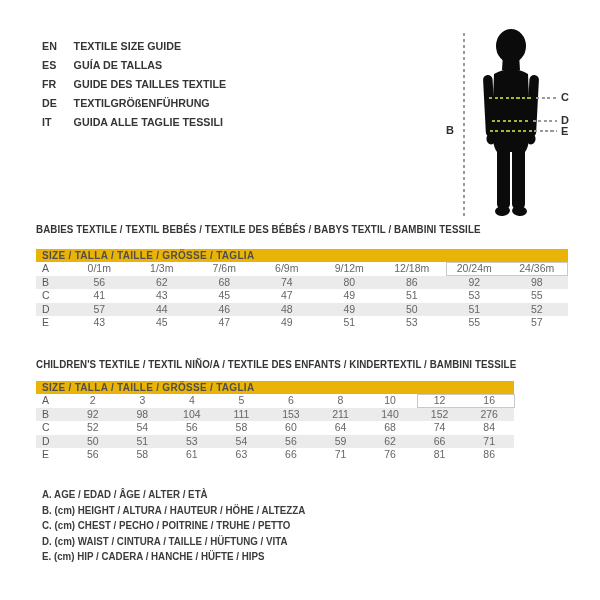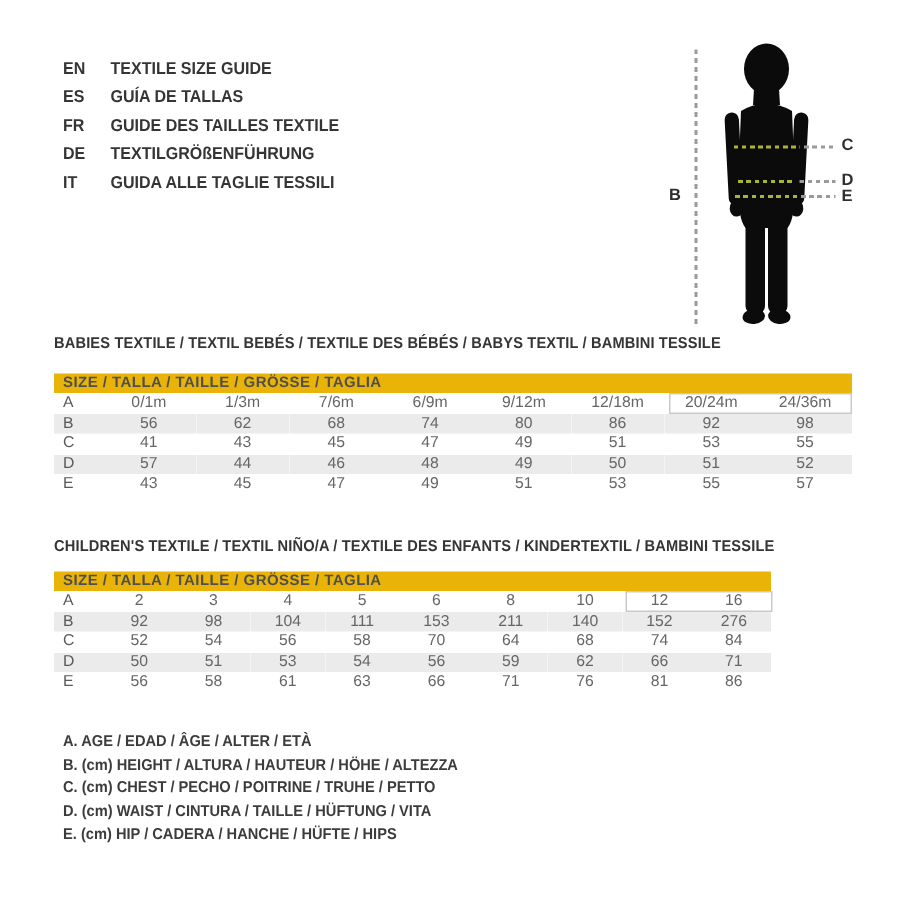--- a/index.html
+++ b/index.html
@@ -205,21 +205,21 @@
           <td>140</td>
           <td>152</td>
           <td>276</td>
         </tr>
         <tr>
           <td class="rowlabel">C</td>
           <td>52</td>
           <td>54</td>
           <td>56</td>
           <td>58</td>
-          <td>70</td>
+          <td>60</td>
           <td>64</td>
           <td>68</td>
           <td>74</td>
           <td>84</td>
         </tr>
         <tr>
           <td class="rowlabel">D</td>
           <td>50</td>
           <td>51</td>
           <td>53</td>

